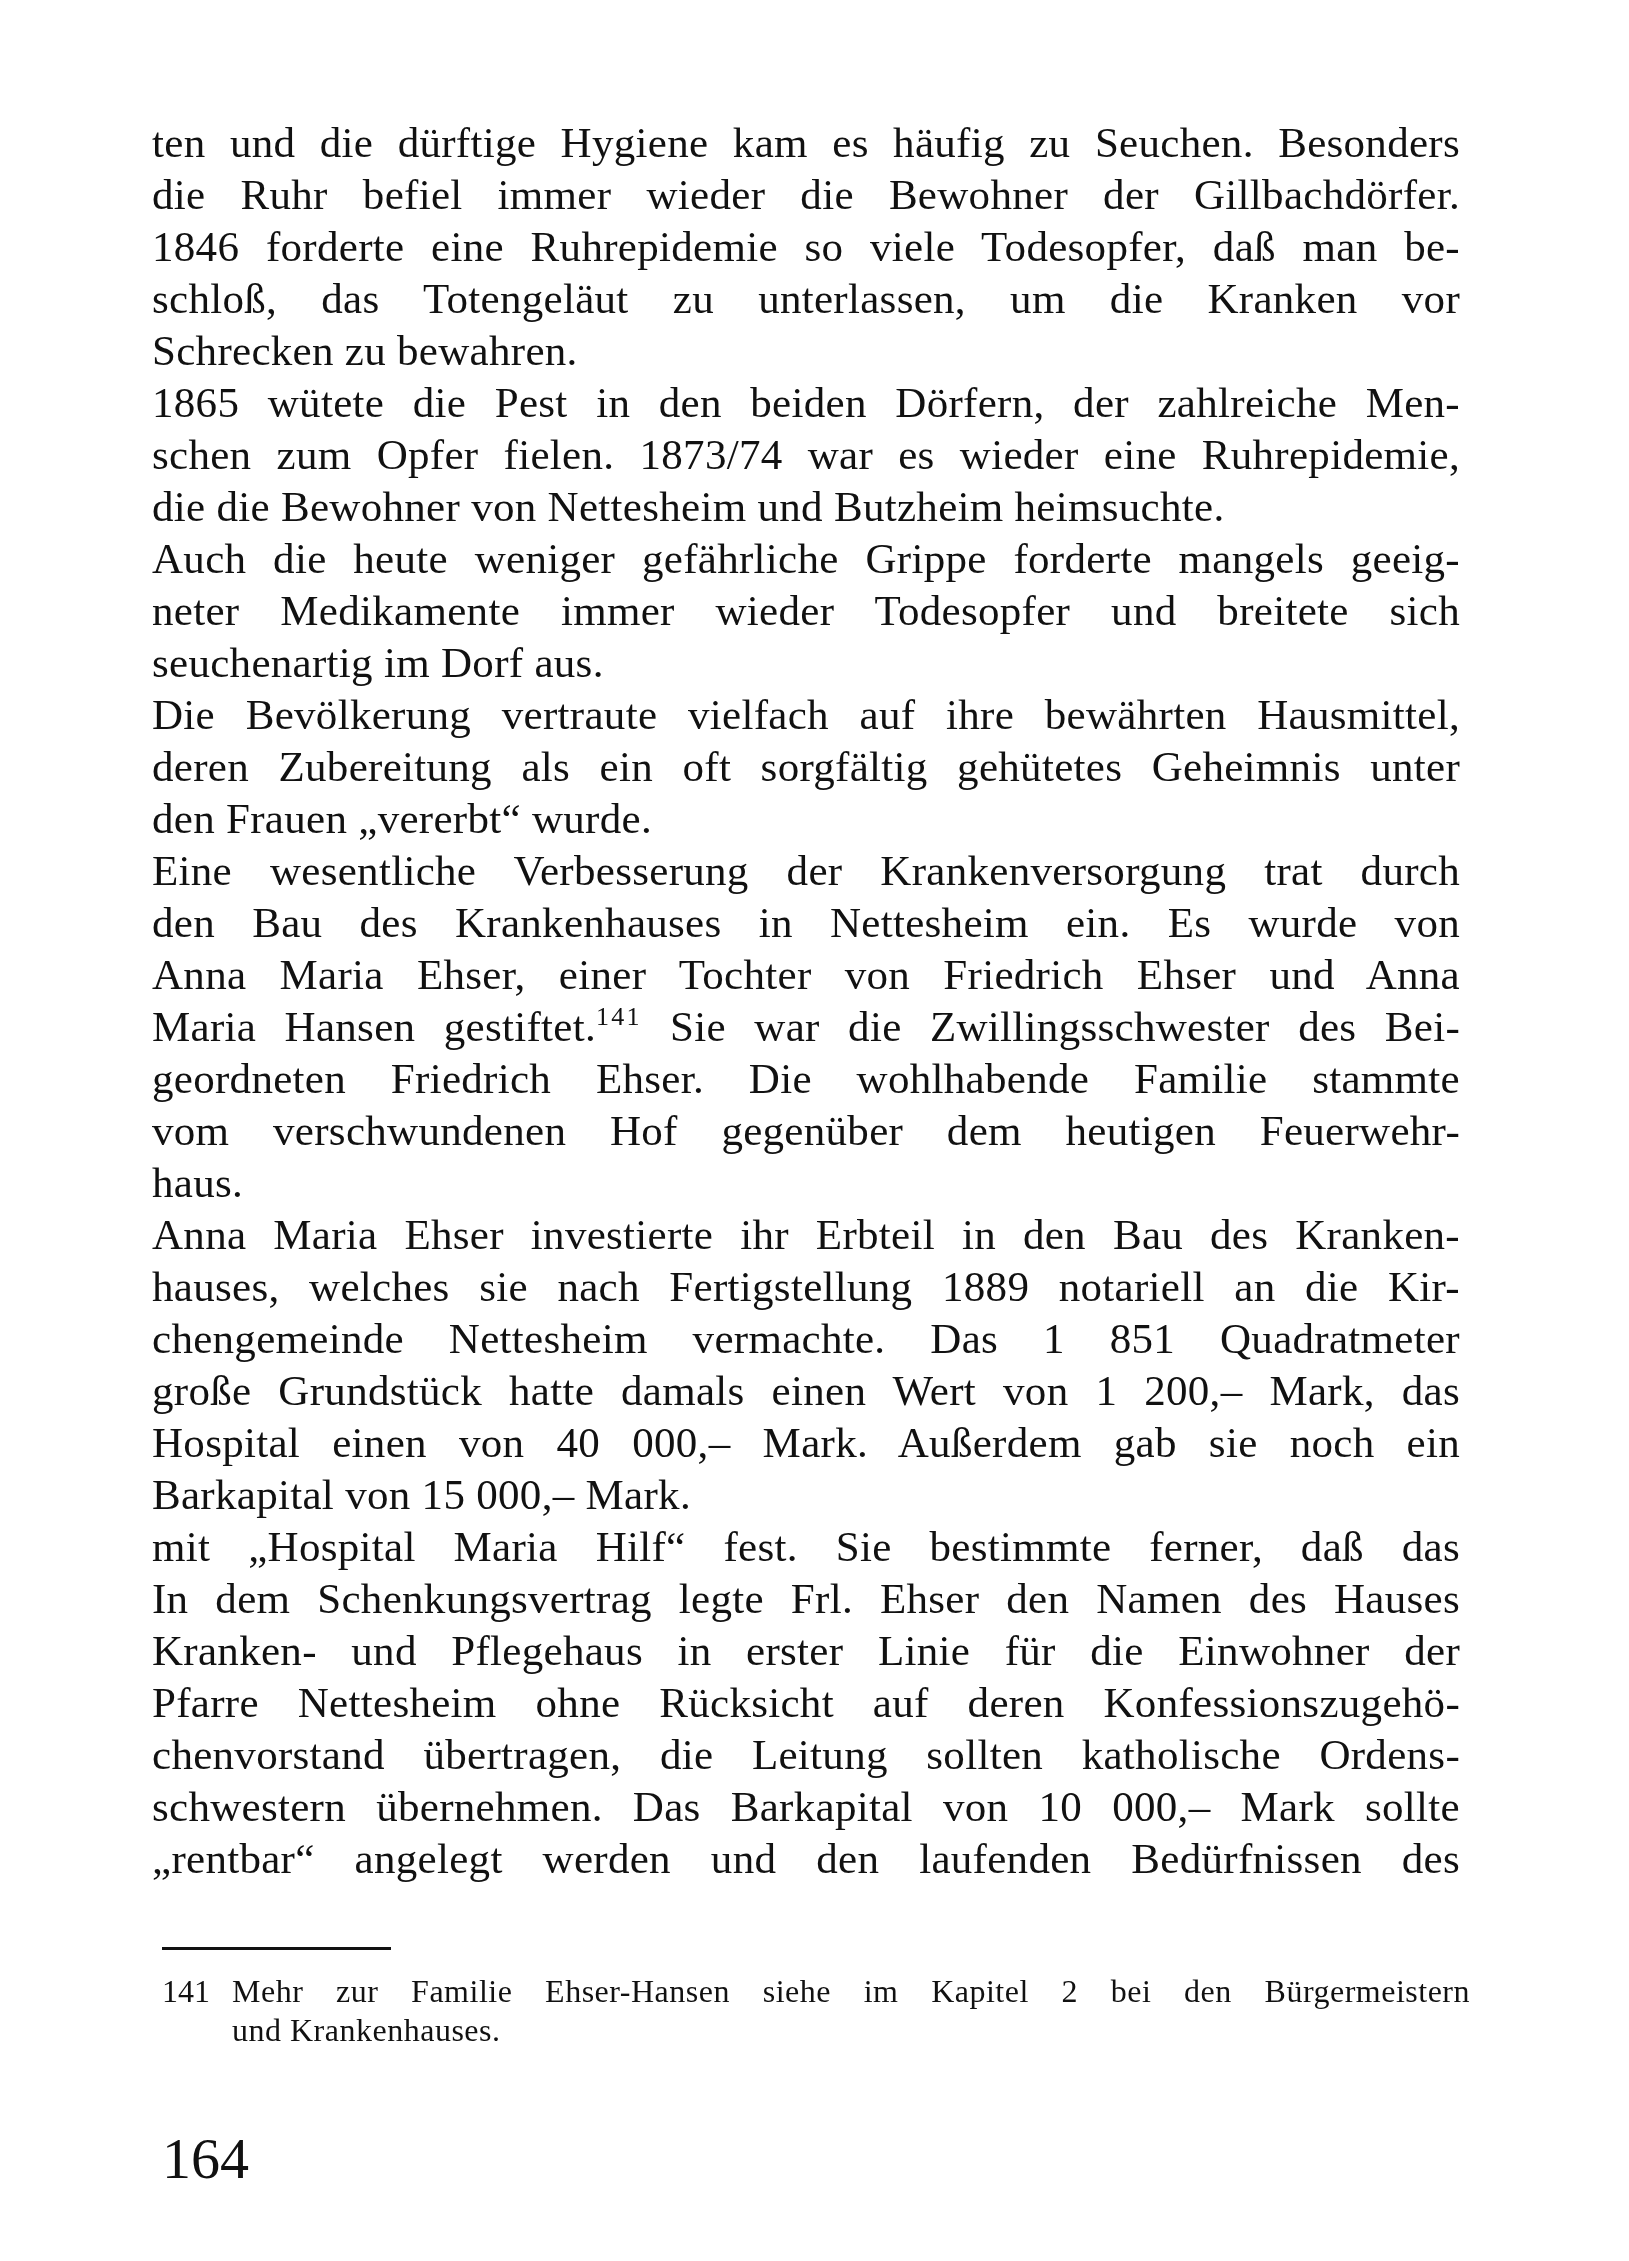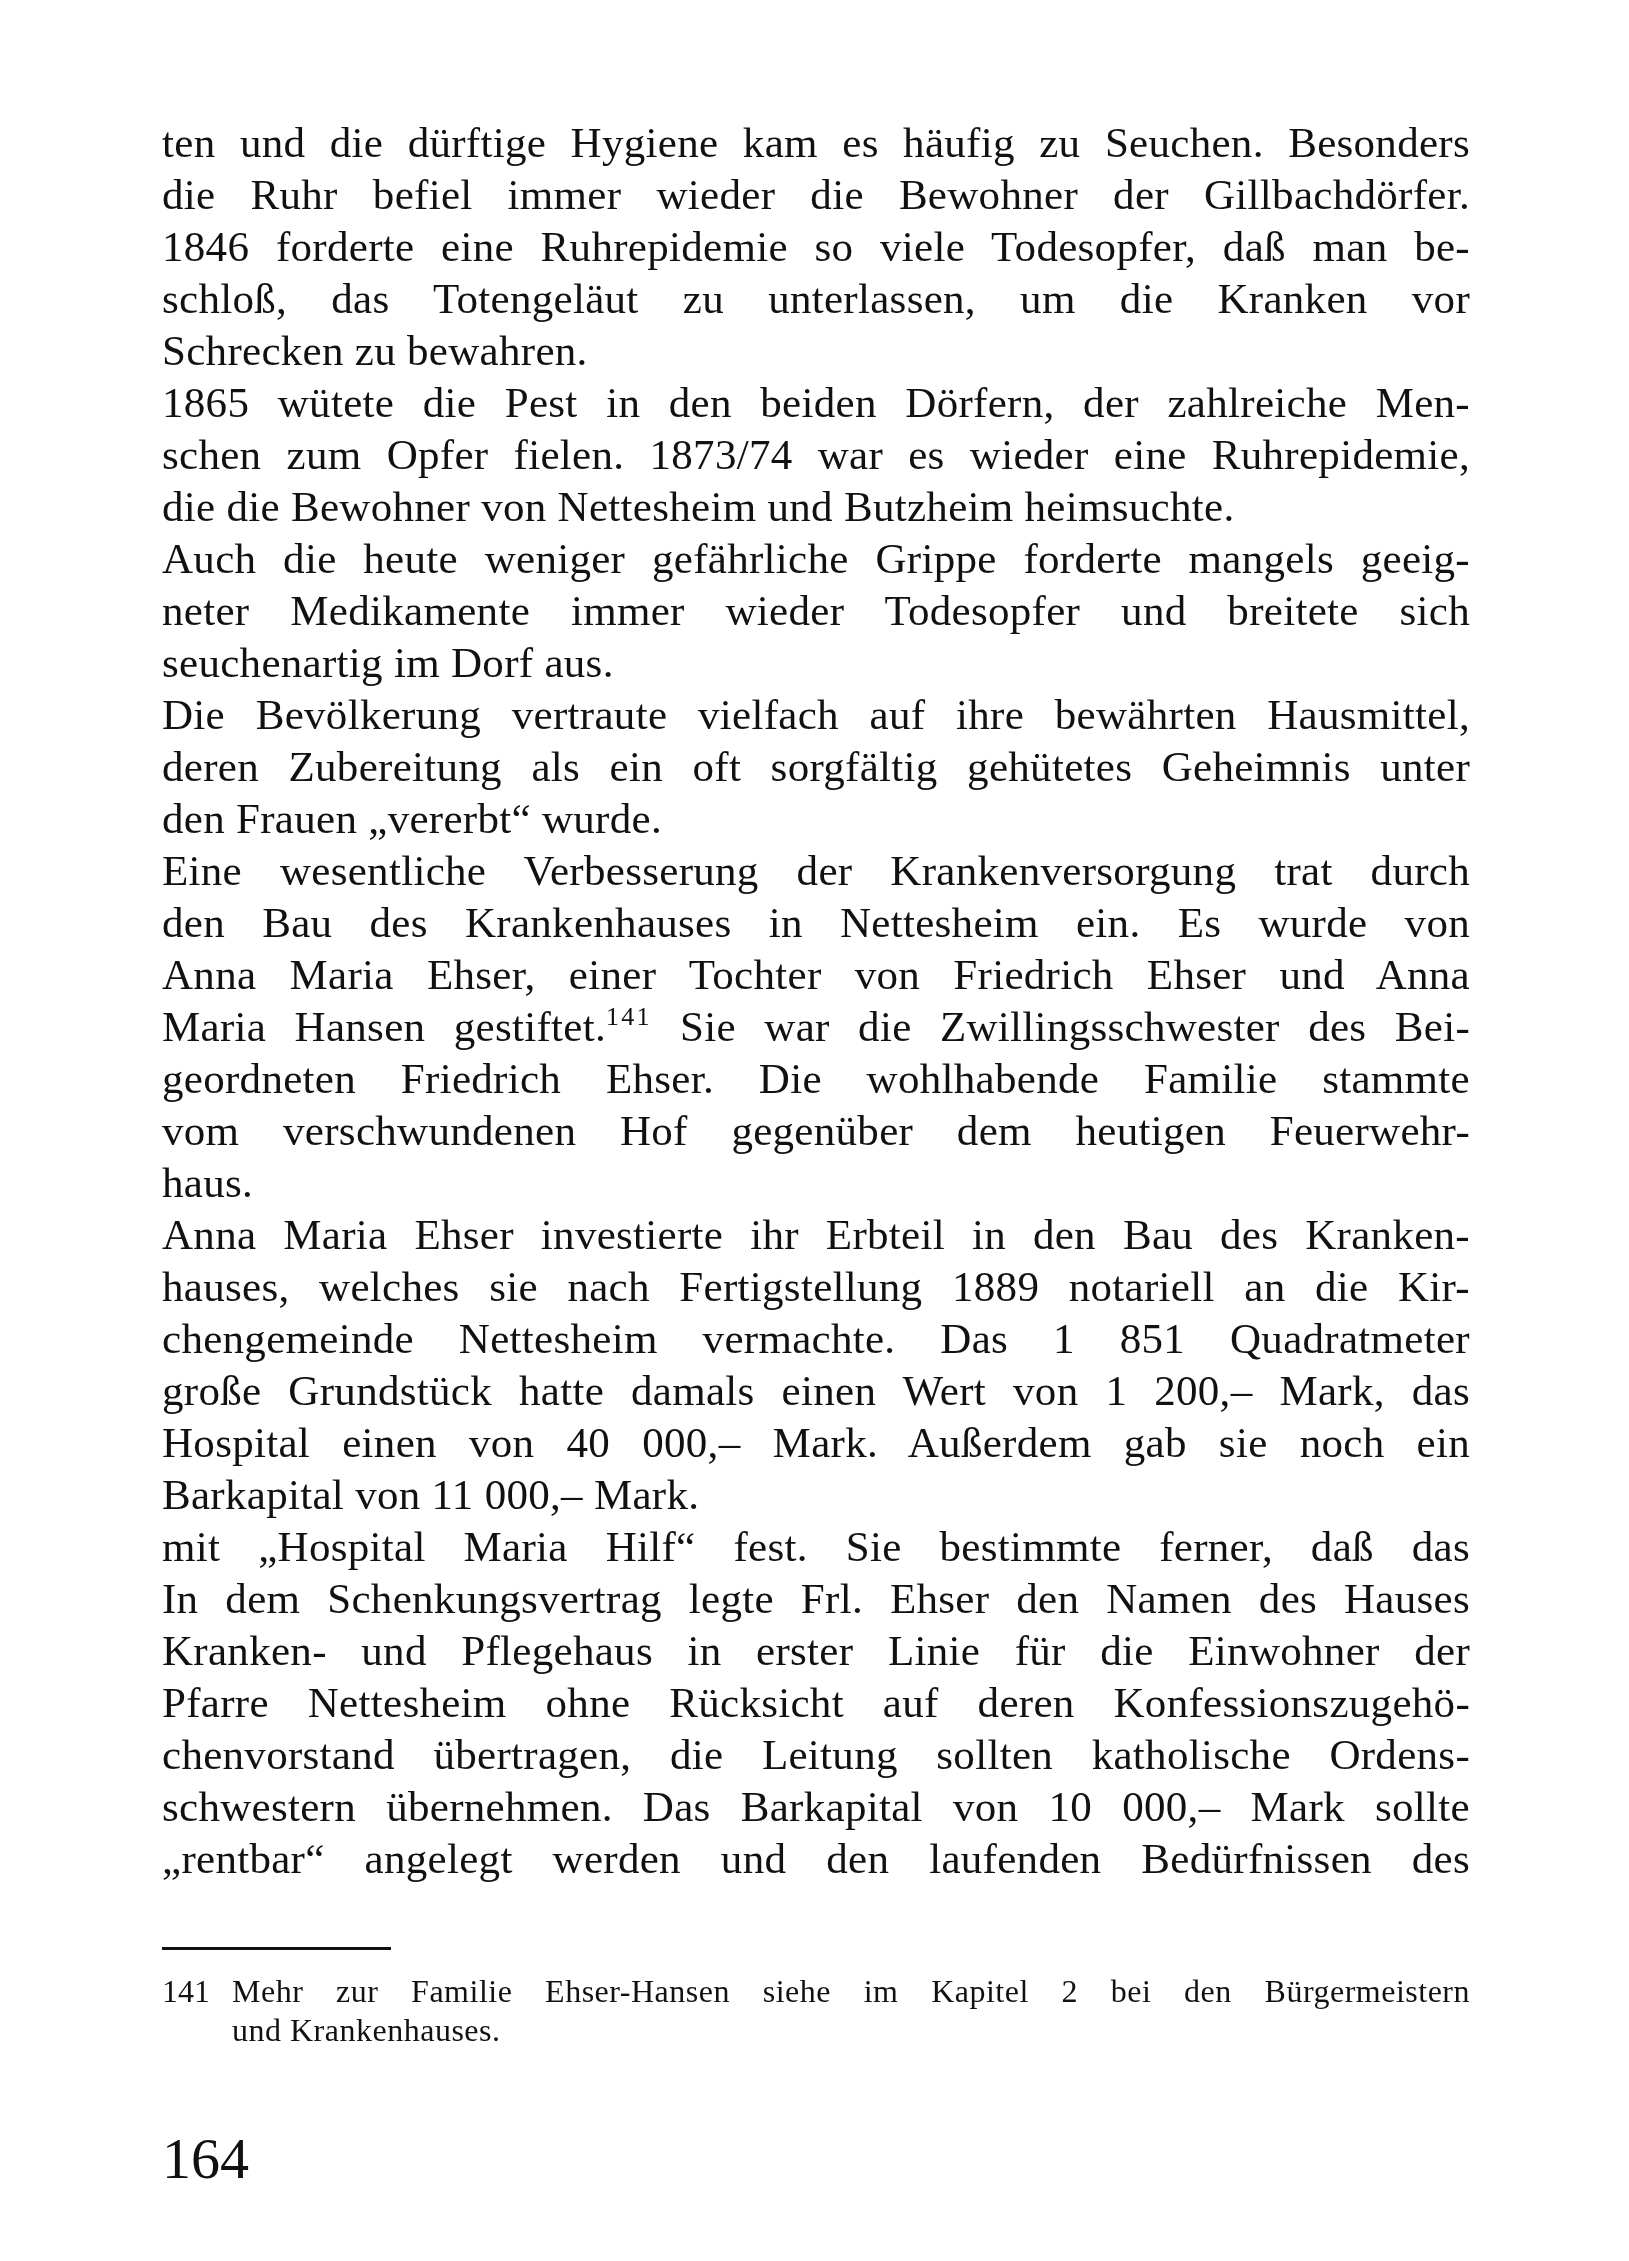--- a/index.html
+++ b/index.html
@@ -1,21 +1,21 @@
 <!DOCTYPE html>
 <html style="font-size:8.6px"><head>
   <meta charset="utf-8">
   <style>
     html, body { margin: 0; padding: 0; background: #ffffff; }
     body {
       width: 1630px; height: 2261px; position: relative; overflow: hidden;
       font-family: "Liberation Serif", "DejaVu Serif", serif; color: #111111;
     }
     .page-body {
-      position: absolute; left: 162px; top: 117px; width: 1308px;
+      position: absolute; left: 152px; top: 117px; width: 1308px;
     }
     .line {
       display: block; font-size: 43px; line-height: 52px; height: 52px;
       white-space: nowrap; text-align: justify; text-align-last: justify;
       letter-spacing: 0.3px;
     }
     .line.last { text-align-last: left; }
     sup.fnref { font-size: 26px; vertical-align: 16px; line-height: 0; letter-spacing: 2.2px; }
     .footnote-rule {
       position: absolute; left: 162px; top: 1947px; width: 229px; height: 3.2px; background: #111111;
@@ -56,21 +56,21 @@
   <span class="line">Anna Maria Ehser, einer Tochter von Friedrich Ehser und Anna</span>
   <span class="line"><span>Maria Hansen gestiftet.</span><sup class="fnref">141</sup><span> Sie war die Zwillingsschwester des Bei-</span></span>
   <span class="line">geordneten Friedrich Ehser. Die wohlhabende Familie stammte</span>
   <span class="line">vom verschwundenen Hof gegenüber dem heutigen Feuerwehr-</span>
   <span class="line last">haus.</span>
   <span class="line">Anna Maria Ehser investierte ihr Erbteil in den Bau des Kranken-</span>
   <span class="line">hauses, welches sie nach Fertigstellung 1889 notariell an die Kir-</span>
   <span class="line">chengemeinde Nettesheim vermachte. Das 1 851 Quadratmeter</span>
   <span class="line">große Grundstück hatte damals einen Wert von 1 200,– Mark, das</span>
   <span class="line">Hospital einen von 40 000,– Mark. Außerdem gab sie noch ein</span>
-  <span class="line last">Barkapital von 11 000,– Mark.</span>
+  <span class="line last">Barkapital von 15 000,– Mark.</span>
   <span class="line">mit „Hospital Maria Hilf“ fest. Sie bestimmte ferner, daß das</span>
   <span class="line">In dem Schenkungsvertrag legte Frl. Ehser den Namen des Hauses</span>
   <span class="line">Kranken- und Pflegehaus in erster Linie für die Einwohner der</span>
   <span class="line">Pfarre Nettesheim ohne Rücksicht auf deren Konfessionszugehö-</span>
   <span class="line">chenvorstand übertragen, die Leitung sollten katholische Ordens-</span>
   <span class="line">schwestern übernehmen. Das Barkapital von 10 000,– Mark sollte</span>
   <span class="line">„rentbar“ angelegt werden und den laufenden Bedürfnissen des</span>
 </div>
 
 <div class="footnote-rule"></div>

